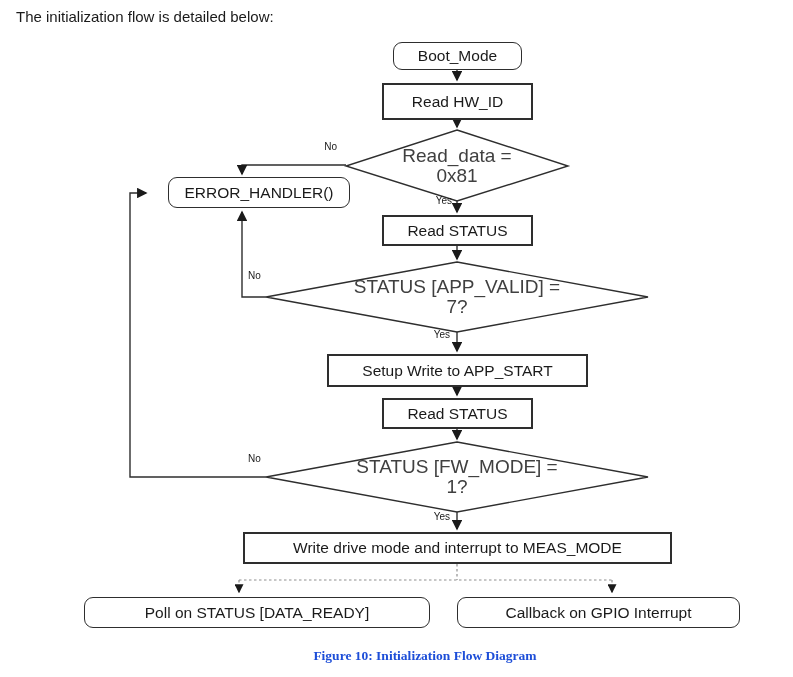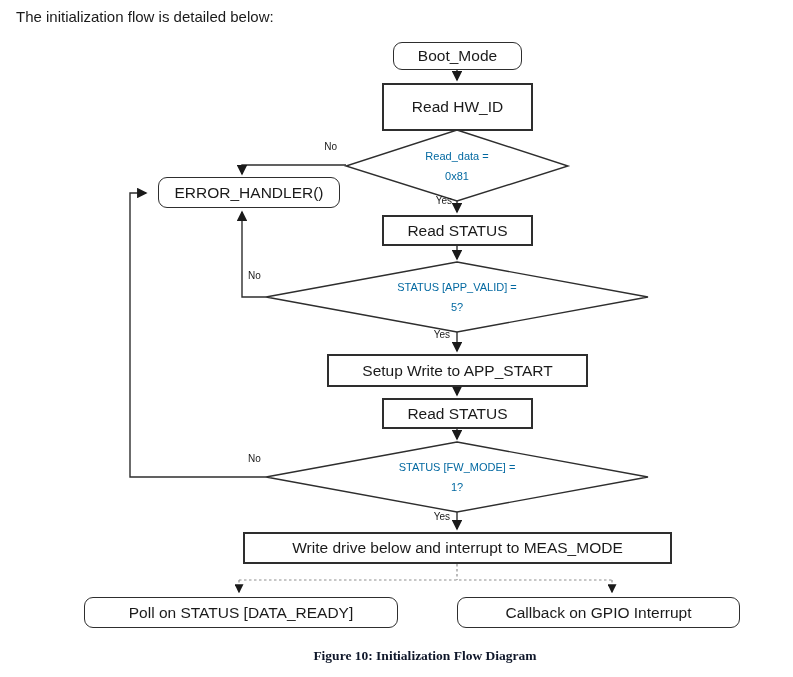--- a/index.html
+++ b/index.html
@@ -33,39 +33,39 @@
     font-size: 15.5px;
     text-align: center;
     line-height: 1.1;
   }
   .process { border: 2px solid #2e2e2e; }
   .terminator { border: 1.6px solid #2e2e2e; border-radius: 9px; }
   .diamond-label {
     position: absolute;
     text-align: center;
     white-space: pre-line;
-    color: #0369a1;
-    font-size: 11px;
+    color: #404040;
+    font-size: 19px;
     line-height: 20px;
   }
   .edge-label {
     position: absolute;
     font-size: 10px;
     color: #1a1a1a;
   }
   .align-right { text-align: right; }
   #figure-caption {
     position: absolute;
     left: 100px; top: 648px;
     width: 650px;
     text-align: center;
     font-family: "Liberation Serif", serif;
     font-weight: bold;
     font-size: 13.5px;
-    color: #0f172a;
+    color: #1d4ed8;
   }
 </style>
 </head>
 <body>
 
 <div id="page">
 
   <div id="intro-text">The initialization flow is detailed below:</div>
 
   <svg class="connectors" width="793" height="677" viewBox="0 0 793 677">
@@ -100,54 +100,54 @@
       <line x1="239" y1="580" x2="612" y2="580"></line>
       <line x1="239" y1="580" x2="239" y2="592" marker-end="url(#ah)"></line>
       <line x1="612" y1="580" x2="612" y2="592" marker-end="url(#ah)"></line>
     </g>
   </svg>
 
   <div class="node terminator" style="left:393px; top:42px;  width:129px; height:28px;">
     <span>Boot_Mode</span>
   </div>
 
-  <div class="node process" style="left:382px; top:83px; width:151px; height:48px;">
+  <div class="node process" style="left:382px; top:83px; width:151px; height:37px;">
     <span>Read HW_ID</span>
   </div>
 
   <div class="diamond-label" style="left:377px; top:146px; width:160px;">Read_data =
 0x81</div>
 
-  <div class="node terminator" style="left:158px; top:177px; width:182px; height:31px;">
+  <div class="node terminator" style="left:168px; top:177px; width:182px; height:31px;">
     <span>ERROR_HANDLER()</span>
   </div>
 
   <div class="node process" style="left:382px; top:215px; width:151px; height:31px;">
     <span>Read STATUS</span>
   </div>
 
   <div class="diamond-label" style="left:337px; top:277px; width:240px;">STATUS [APP_VALID] =
-5?</div>
+7?</div>
 
   <div class="node process" style="left:327px; top:354px; width:261px; height:33px;">
     <span>Setup Write to APP_START</span>
   </div>
 
   <div class="node process" style="left:382px; top:398px; width:151px; height:31px;">
     <span>Read STATUS</span>
   </div>
 
   <div class="diamond-label" style="left:337px; top:457px; width:240px;">STATUS [FW_MODE] =
 1?</div>
 
   <div class="node process" style="left:243px; top:532px; width:429px; height:32px;">
-    <span>Write drive below and interrupt to MEAS_MODE</span>
+    <span>Write drive mode and interrupt to MEAS_MODE</span>
   </div>
 
-  <div class="node terminator" style="left:84px; top:597px; width:314px; height:31px;">
+  <div class="node terminator" style="left:84px; top:597px; width:346px; height:31px;">
     <span>Poll on STATUS [DATA_READY]</span>
   </div>
 
   <div class="node terminator" style="left:457px; top:597px; width:283px; height:31px;">
     <span>Callback on GPIO Interrupt</span>
   </div>
 
   <div class="edge-label align-right" style="left:301px; top:141px; width:36px;">No</div>
   <div class="edge-label align-right" style="left:410px; top:195px; width:42px;">Yes</div>
   <div class="edge-label" style="left:248px; top:270px; width:36px;">No</div>

